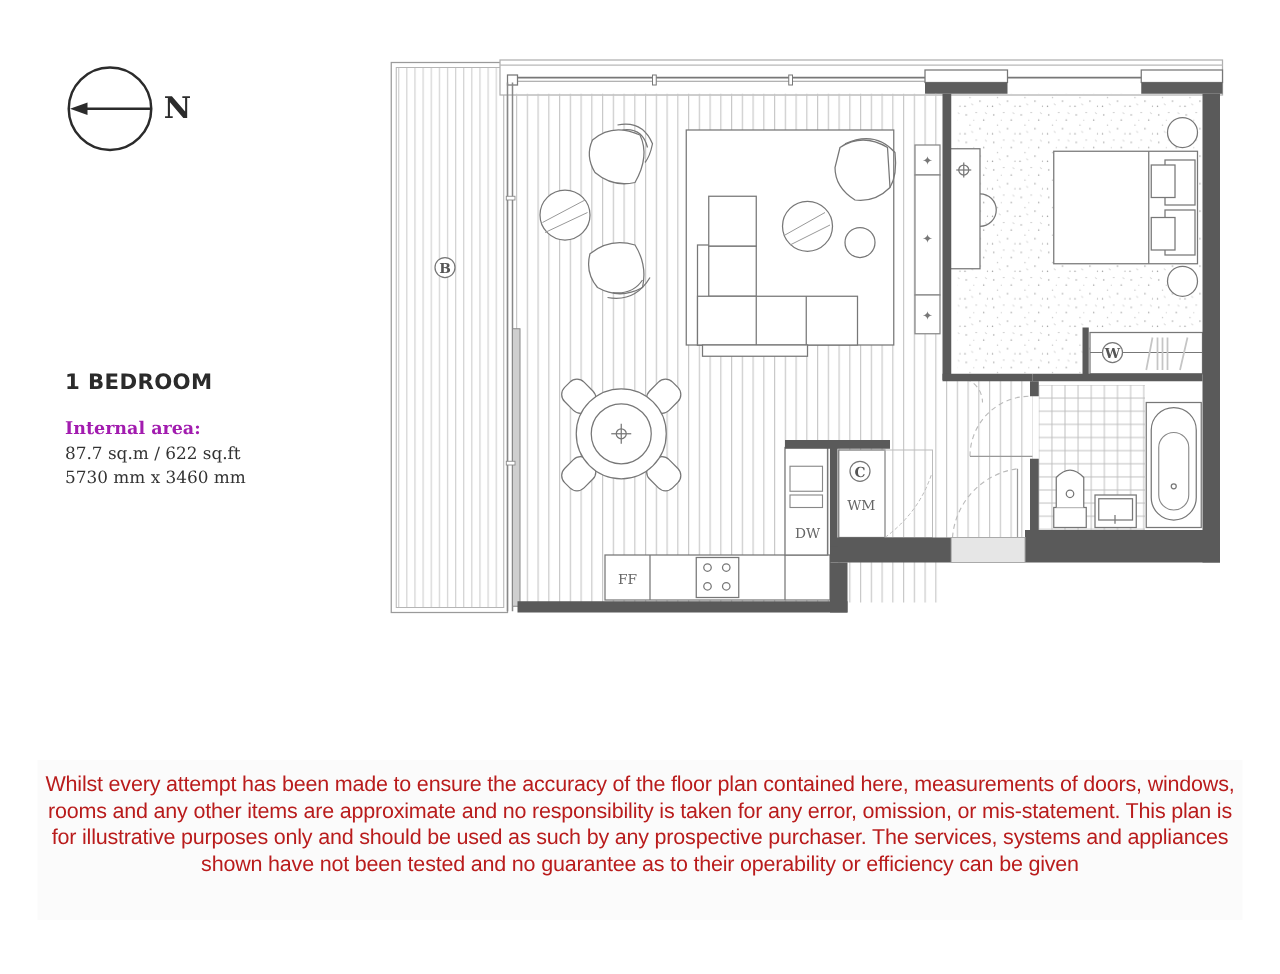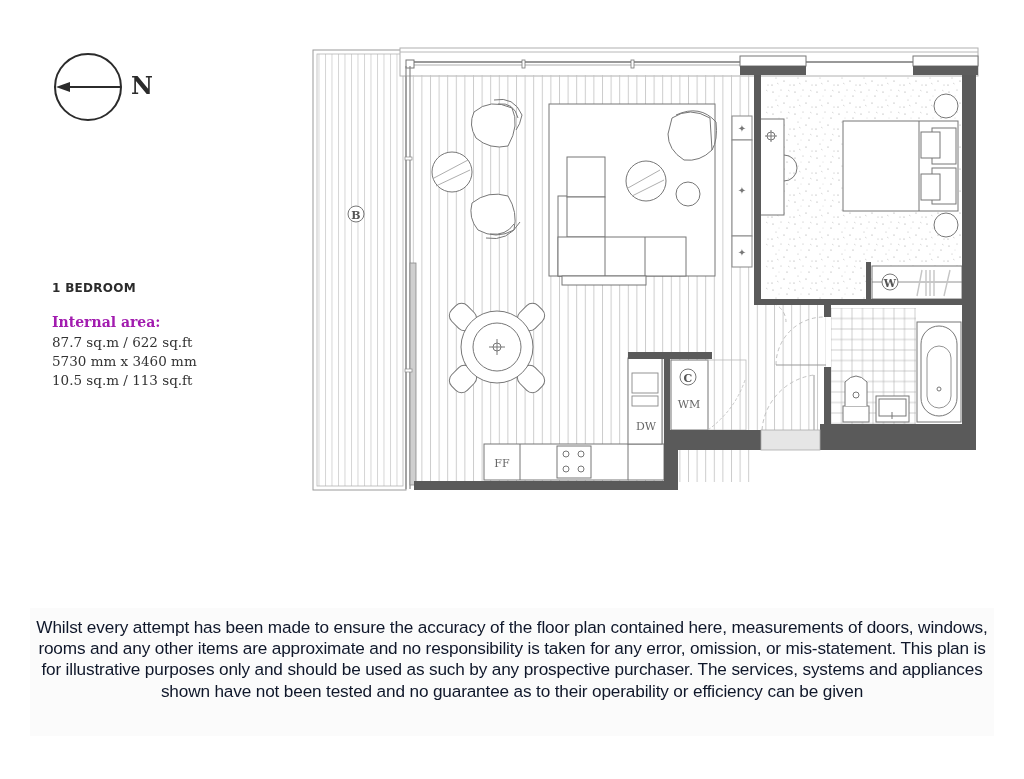--- a/index.html
+++ b/index.html
@@ -3,32 +3,32 @@
   <meta charset="utf-8">
   <style>
     * { margin: 0; padding: 0; box-sizing: border-box; }
     html, body { width: 1024px; height: 779px; background: #ffffff; overflow: hidden; }
     body { position: relative; font-family: "DejaVu Serif", serif; color: #2b2b2b; }
 
     .compass { position: absolute; left: 52px; top: 52px; width: 100px; height: 72px; }
     .compass-label { position: absolute; left: 131px; top: 71px; font-family: "DejaVu Serif", serif; font-size: 24px; font-weight: bold; color: #2b2b2b; }
 
     .unit-info { position: absolute; left: 52px; top: 281px; width: 230px; }
-    .unit-title { font-family: "DejaVu Sans", sans-serif; font-weight: bold; font-size: 12px; letter-spacing: 0.3px; color: #2b2b2b; margin-bottom: 17px; }
+    .unit-title { font-family: "DejaVu Sans", sans-serif; font-weight: bold; font-size: 17px; letter-spacing: 0.3px; color: #2b2b2b; margin-bottom: 17px; margin-top: 15px; }
     .spec-label { font-family: "DejaVu Serif", serif; font-weight: bold; font-size: 14px; line-height: 20px; color: #a21caf; }
     .spec-value { font-family: "DejaVu Serif", serif; font-size: 13.5px; line-height: 21px; color: #333; margin-bottom: -2px; }
 
     .plan { position: absolute; left: 0; top: 0; width: 1024px; height: 779px; pointer-events: none; }
     .plan * { pointer-events: auto; }
 
     .disclaimer {
       position: absolute; left: 30px; top: 608px; width: 964px; height: 128px;
       background: #fbfbfb;
       font-family: "Liberation Sans", sans-serif; font-size: 17.2px; line-height: 21.2px;
-      text-align: center; color: #0f172a; padding-top: 9px; letter-spacing: -0.15px;
+      text-align: center; color: #b91c1c; padding-top: 9px; letter-spacing: -0.15px;
     }
   </style>
 </head>
 <body>
 
 <div class="compass">
   <svg width="74" height="72" viewBox="0 0 74 72">
     <circle cx="36" cy="35" r="33" fill="none" stroke="#2b2b2b" stroke-width="2"></circle>
     <line x1="8" y1="35" x2="69" y2="35" stroke="#2b2b2b" stroke-width="2"></line>
     <polygon points="4,35 18,30 18,40" fill="#2b2b2b"></polygon>
@@ -39,21 +39,20 @@
 <div class="unit-info">
   <div class="unit-title">1 BEDROOM</div>
   <div>
     <div class="spec-label">Internal area:</div>
     <div class="spec-value">87.7 sq.m / 622 sq.ft</div>
   </div>
   <div>
     <div class="spec-value">5730 mm x 3460 mm</div>
   </div>
   <div>
-    <div class="spec-value">10.5 sq.m / 113 sq.ft</div>
   </div>
 </div>
 
 <svg class="plan" width="1024" height="779" viewBox="0 0 1024 779">
   <defs>
     <pattern id="boards" x="0" y="0" width="8.6" height="10" patternUnits="userSpaceOnUse">
       <line x1="0.5" y1="0" x2="0.5" y2="10" stroke="#c6c6c6" stroke-width="0.9"></line>
     </pattern>
     <pattern id="boards-balcony" x="0" y="0" width="6.5" height="10" patternUnits="userSpaceOnUse">
       <line x1="0.5" y1="0" x2="0.5" y2="10" stroke="#cfcfcf" stroke-width="0.9"></line>

